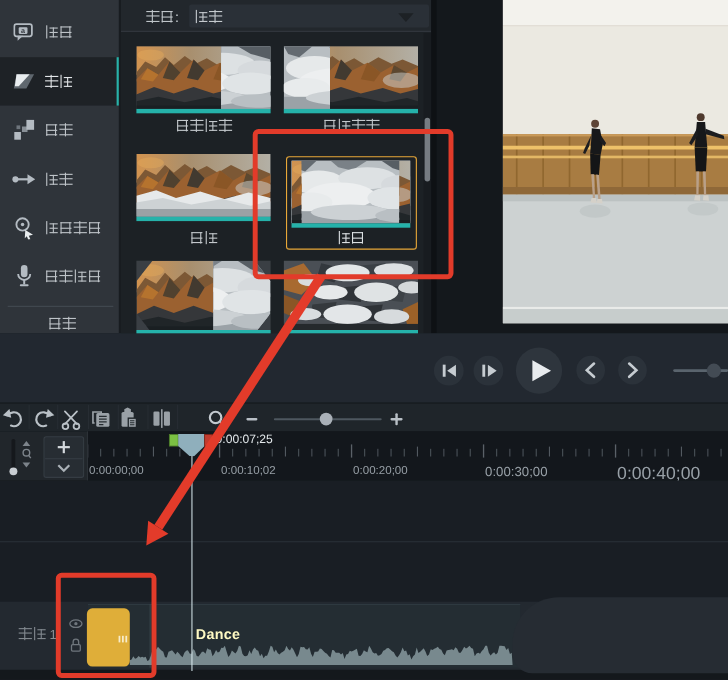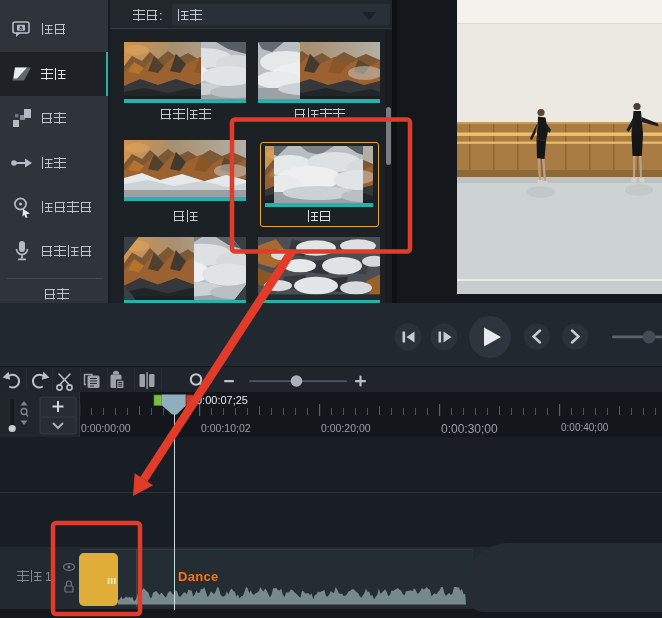--- a/index.html
+++ b/index.html
@@ -542,21 +542,21 @@
         <rect x="607.0" y="16" width="1" height="7" fill="#4a5158"></rect>
         <rect x="619.0" y="14" width="1" height="9" fill="#525960"></rect>
         <rect x="631.0" y="16" width="1" height="7" fill="#4a5158"></rect>
         <rect x="643.0" y="16" width="1" height="7" fill="#4a5158"></rect>
         <rect x="655.0" y="16" width="1" height="7" fill="#4a5158"></rect>
       </svg>
       <div style="position:absolute;left:81px;top:30px;color:#98a0a7;font-size:10.5px;white-space:nowrap">0:00:00;00</div>
       <div style="position:absolute;left:201px;top:30px;color:#98a0a7;font-size:10.5px;white-space:nowrap">0:00:10;02</div>
       <div style="position:absolute;left:321px;top:30px;color:#98a0a7;font-size:10.5px;white-space:nowrap">0:00:20;00</div>
       <div style="position:absolute;left:441px;top:30px;color:#98a0a7;font-size:12px;white-space:nowrap">0:00:30;00</div>
-      <div style="position:absolute;left:561px;top:30px;color:#98a0a7;font-size:10px;white-space:nowrap">0:00:40;00</div>
+      <div style="position:absolute;left:561px;top:30px;color:#98a0a7;font-size:16px;white-space:nowrap">0:00:40;00</div>
 <div style="position:absolute;left:0;top:0;width:80px;height:45px;background:#21262b;border-right:1px solid #2c3137;box-sizing:border-box">
 <svg width="80" height="45" viewBox="0 0 80 45">
 <rect x="10.5" y="7" width="3.4" height="28" rx="1.5" fill="#15181c"></rect>
 <circle cx="12.2" cy="36.5" r="3.6" fill="#c9ced3"></circle>
 <polygon points="24,9 27.5,13.5 20.5,13.5" fill="#7d848b"></polygon>
 <circle cx="24" cy="19.5" r="3" fill="none" stroke="#7d848b" stroke-width="1.3"></circle>
 <path d="M26,22 L28,24.5" stroke="#7d848b" stroke-width="1.3"></path>
 <polygon points="24,33 27.5,28.5 20.5,28.5" fill="#7d848b"></polygon>
 <rect x="40" y="5" width="36" height="37" rx="2" fill="#272d33" stroke="#353c43" stroke-width="1"></rect>
 <rect x="41" y="24.5" width="34" height="1" fill="#353c43"></rect>
@@ -566,21 +566,21 @@
 </svg>
 </div>
 </div>
 <div style="position:absolute;left:0;top:437px;width:662px;height:181px;background:#191e24">
 <div style="position:absolute;left:0;top:55px;width:662px;height:1px;background:#2a3137"></div>
 <div style="position:absolute;left:0;top:110px;width:662px;height:62px;background:#232930"></div>
 <div style="position:absolute;left:0;top:172px;width:662px;height:9px;background:#14181c"></div>
 
 <div style="position:absolute;left:80px;top:112px;width:393px;height:58px;background:#242d33;border-top:1px solid #2e3940;box-sizing:border-box"></div>
 <div style="position:absolute;left:136px;top:112px;width:1px;height:58px;background:#39454b"></div>
-<div style="position:absolute;left:178px;top:132px;color:#f97316;font-size:13px;font-weight:bold;letter-spacing:.3px">Dance</div>
+<div style="position:absolute;left:178px;top:132px;color:#fef9c3;font-size:13px;font-weight:bold;letter-spacing:.3px">Dance</div>
 <svg width="662" height="181" viewBox="0 437 662 181" style="position:absolute;left:0;top:0">
 <polygon points="118,604.5 118.0,600.2 119.6,599.6 121.2,596.6 122.8,598.9 124.4,598.2 126.0,596.4 127.6,597.8 129.2,597.1 130.8,597.7 132.4,597.1 134.0,600.9 135.6,599.9 137.2,595.9 138.8,590.3 140.4,587.9 142.0,590.5 143.6,587.9 145.2,589.8 146.8,591.4 148.4,592.4 150.0,597.4 151.6,597.7 153.2,592.4 154.8,591.8 156.4,591.1 158.0,593.0 159.6,595.1 161.2,592.5 162.8,594.1 164.4,596.2 166.0,597.4 167.6,593.5 169.2,591.5 170.8,591.2 172.4,594.0 174.0,594.6 175.6,589.9 177.2,591.7 178.8,596.3 180.4,596.8 182.0,594.7 183.6,592.5 185.2,592.6 186.8,594.3 188.4,589.4 190.0,590.5 191.6,590.6 193.2,596.6 194.8,594.4 196.4,590.8 198.0,593.2 199.6,592.6 201.2,588.8 202.8,589.2 204.4,587.0 206.0,592.2 207.6,597.2 209.2,595.2 210.8,591.3 212.4,592.7 214.0,594.2 215.6,591.8 217.2,587.0 218.8,587.8 220.4,594.3 222.0,596.3 223.6,596.6 225.2,595.6 226.8,591.2 228.4,594.5 230.0,590.4 231.6,588.6 233.2,590.9 234.8,591.6 236.4,596.7 238.0,594.3 239.6,598.4 241.2,596.2 242.8,596.1 244.4,592.3 246.0,587.0 247.6,588.0 249.2,593.0 250.8,590.5 252.4,593.7 254.0,595.1 255.6,593.3 257.2,592.4 258.8,591.2 260.4,587.0 262.0,589.9 263.6,591.4 265.2,588.4 266.8,590.7 268.4,594.2 270.0,597.6 271.6,594.6 273.2,587.9 274.8,588.3 276.4,588.1 278.0,590.2 279.6,590.4 281.2,588.4 282.8,594.4 284.4,597.2 286.0,592.5 287.6,592.6 289.2,592.2 290.8,589.6 292.4,590.0 294.0,591.8 295.6,593.3 297.2,594.4 298.8,596.4 300.4,597.7 302.0,590.8 303.6,591.2 305.2,593.4 306.8,593.3 308.4,593.3 310.0,595.0 311.6,593.6 313.2,599.2 314.8,595.0 316.4,594.5 318.0,591.5 319.6,592.2 321.2,591.5 322.8,590.7 324.4,589.8 326.0,596.2 327.6,596.4 329.2,594.6 330.8,591.1 332.4,592.3 334.0,592.9 335.6,587.0 337.2,589.6 338.8,592.9 340.4,594.1 342.0,593.6 343.6,596.1 345.2,595.7 346.8,594.6 348.4,591.5 350.0,590.9 351.6,589.4 353.2,589.1 354.8,590.4 356.4,592.0 358.0,593.0 359.6,596.0 361.2,597.8 362.8,595.6 364.4,592.9 366.0,588.6 367.6,592.0 369.2,591.4 370.8,596.0 372.4,594.7 374.0,599.6 375.6,596.7 377.2,595.0 378.8,588.6 380.4,593.7 382.0,592.5 383.6,590.9 385.2,589.3 386.8,592.2 388.4,596.3 390.0,595.0 391.6,590.2 393.2,590.9 394.8,589.8 396.4,589.1 398.0,588.0 399.6,589.9 401.2,590.7 402.8,594.0 404.4,595.6 406.0,591.3 407.6,591.0 409.2,590.7 410.8,590.2 412.4,591.2 414.0,588.4 415.6,589.7 417.2,593.5 418.8,593.3 420.4,590.8 422.0,588.0 423.6,589.5 425.2,588.7 426.8,587.0 428.4,589.0 430.0,589.8 431.6,596.6 433.2,594.2 434.8,593.3 436.4,594.3 438.0,591.9 439.6,590.3 441.2,587.0 442.8,587.0 444.4,593.3 446.0,595.9 447.6,594.2 449.2,592.9 450.8,594.9 452.4,593.5 454.0,587.0 455.6,587.0 457.2,587.2 458.8,587.6 460.4,590.8 462.0,589.0 463.6,594.6 465.2,593.5 466,604.5" fill="#78898e"></polygon>
 </svg>
 
 <div style="position:absolute;left:466px;top:106px;width:250px;height:69px;background:#262c33;border-radius:42px 0 0 18px"></div>
 
 <div style="position:absolute;left:16px;top:133px;color:#878e94;font-size:12px"><i class="zi g1"></i><i class="zi g3"></i><span style="margin-left:3px;font-size:12px">1</span></div>
 <svg width="14" height="32" viewBox="0 0 14 32" style="position:absolute;left:62px;top:125px">
 <ellipse cx="7" cy="5" rx="5.5" ry="3.4" fill="none" stroke="#6f767d" stroke-width="1.2"></ellipse>
 <circle cx="7" cy="5" r="1.5" fill="#6f767d"></circle>

